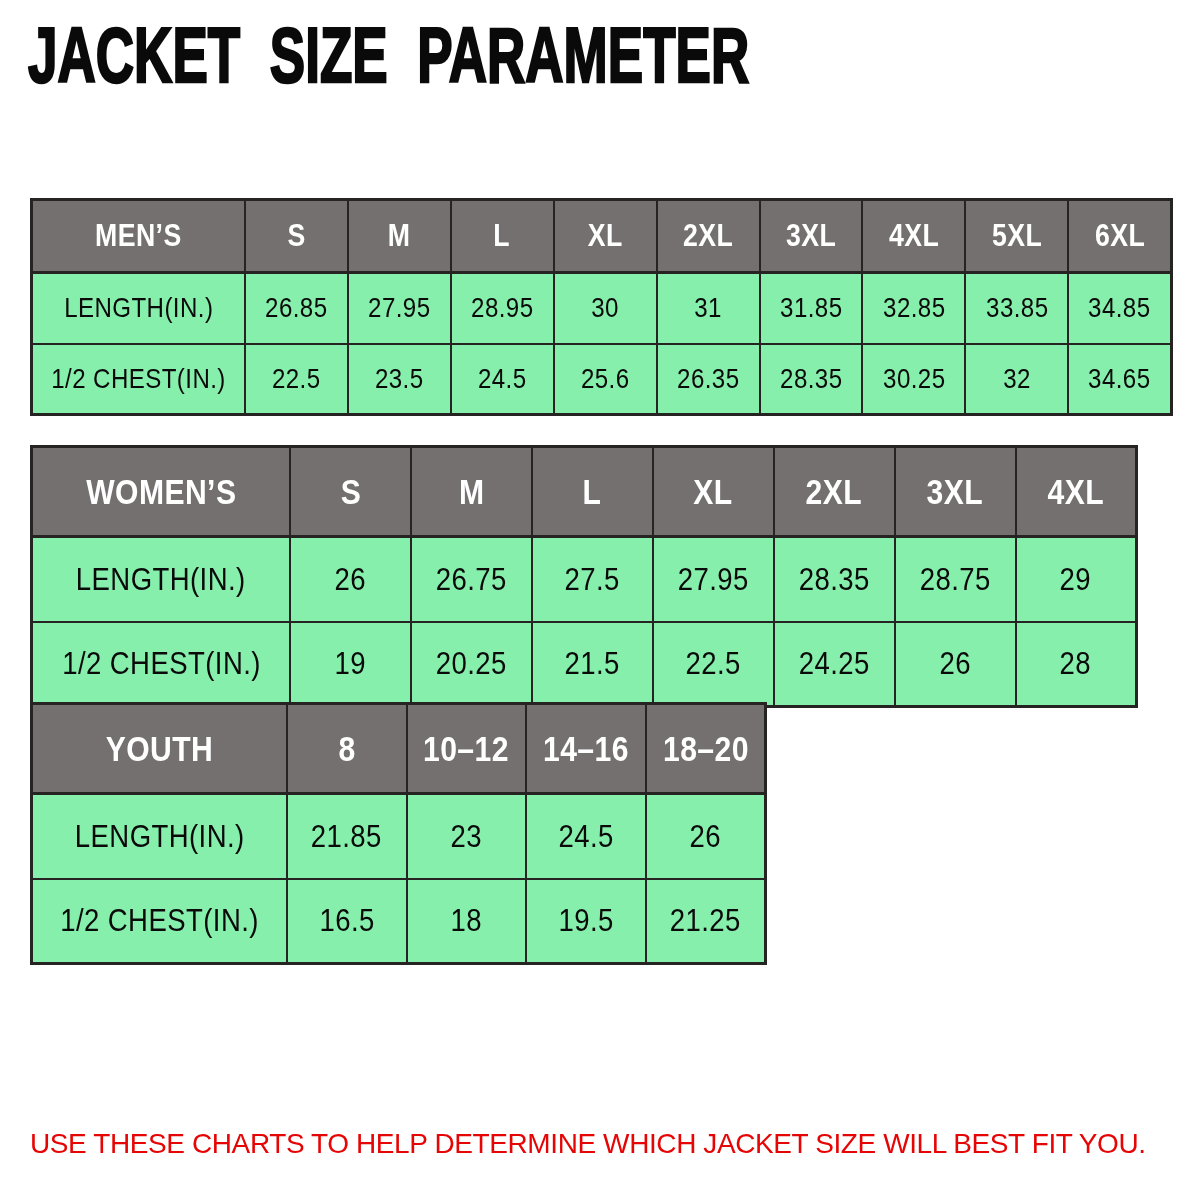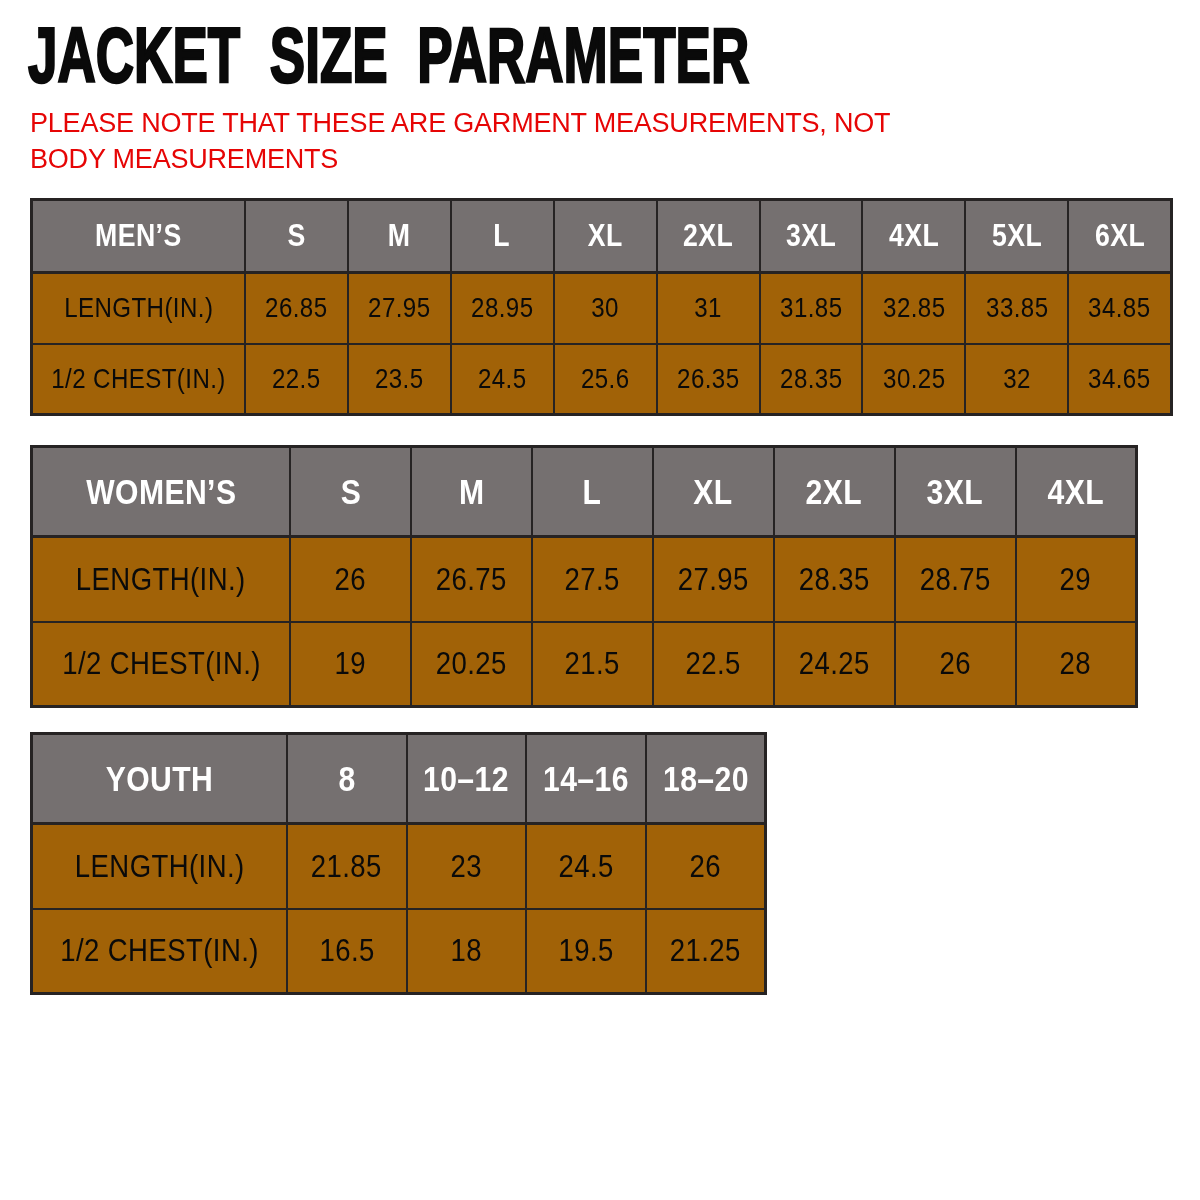--- a/index.html
+++ b/index.html
@@ -47,26 +47,26 @@
     position:absolute;left:30px;top:1126px;
     width:1160px;
     color:var(--accent-red);
     font-size:28px;line-height:1.3;
     letter-spacing:-0.4px;
   }
   
   .tbl-host{position:absolute;left:30px;}
   .t-mens{top:198px;width:1143px;}
   .t-womens{top:445px;width:1108px;border-radius:10px;}
-  .t-youth{top:732px;width:737px;}
+  .t-youth{top:702px;width:737px;}
   table{
     width:100%;
     border-collapse:collapse;
     table-layout:fixed;
-    background:#a16207;
+    background:#86efac;
     border:3px solid var(--border);
     padding-left:20px;
   }
   th,td{
     border:2px solid var(--border);
     text-align:center;vertical-align:middle;
     padding:0;color:var(--ink);
   }
   thead th{
     background:var(--header-bg);
@@ -93,21 +93,20 @@
   .t-womens th:first-child{width:23.4%;}
   .t-youth th:first-child{width:34.8%;}
   .t-womens thead .cell-text,.t-youth thead .cell-text{font-size:35px;}
   .t-womens tbody .cell-text,.t-youth tbody .cell-text{font-size:32px;}
 </style>
 </head>
 <body>
 
 <div class="page">
   <div class="title">JACKET SIZE PARAMETER</div>
-  <div class="note">PLEASE NOTE THAT THESE ARE GARMENT MEASUREMENTS, NOT BODY MEASUREMENTS</div>
 
   <div class="tbl-host t-mens">
       <table class="t-mens">
         <thead>
           <tr>
             <th><span class="cell-text">MEN’S</span></th>
             <th><span class="cell-text">S</span></th>
             <th><span class="cell-text">M</span></th>
             <th><span class="cell-text">L</span></th>
             <th><span class="cell-text">XL</span></th>
@@ -207,13 +206,14 @@
             <td><span class="cell-text">1/2 CHEST(IN.)</span></td>
             <td><span class="cell-text">16.5</span></td>
             <td><span class="cell-text">18</span></td>
             <td><span class="cell-text">19.5</span></td>
             <td><span class="cell-text">21.25</span></td>
           </tr>
         </tbody>
       </table>
     </div>
 
+  <div class="footer-caps">USE THESE CHARTS TO HELP DETERMINE WHICH JACKET SIZE WILL BEST FIT YOU.</div>
 </div>
 
 </body></html>

